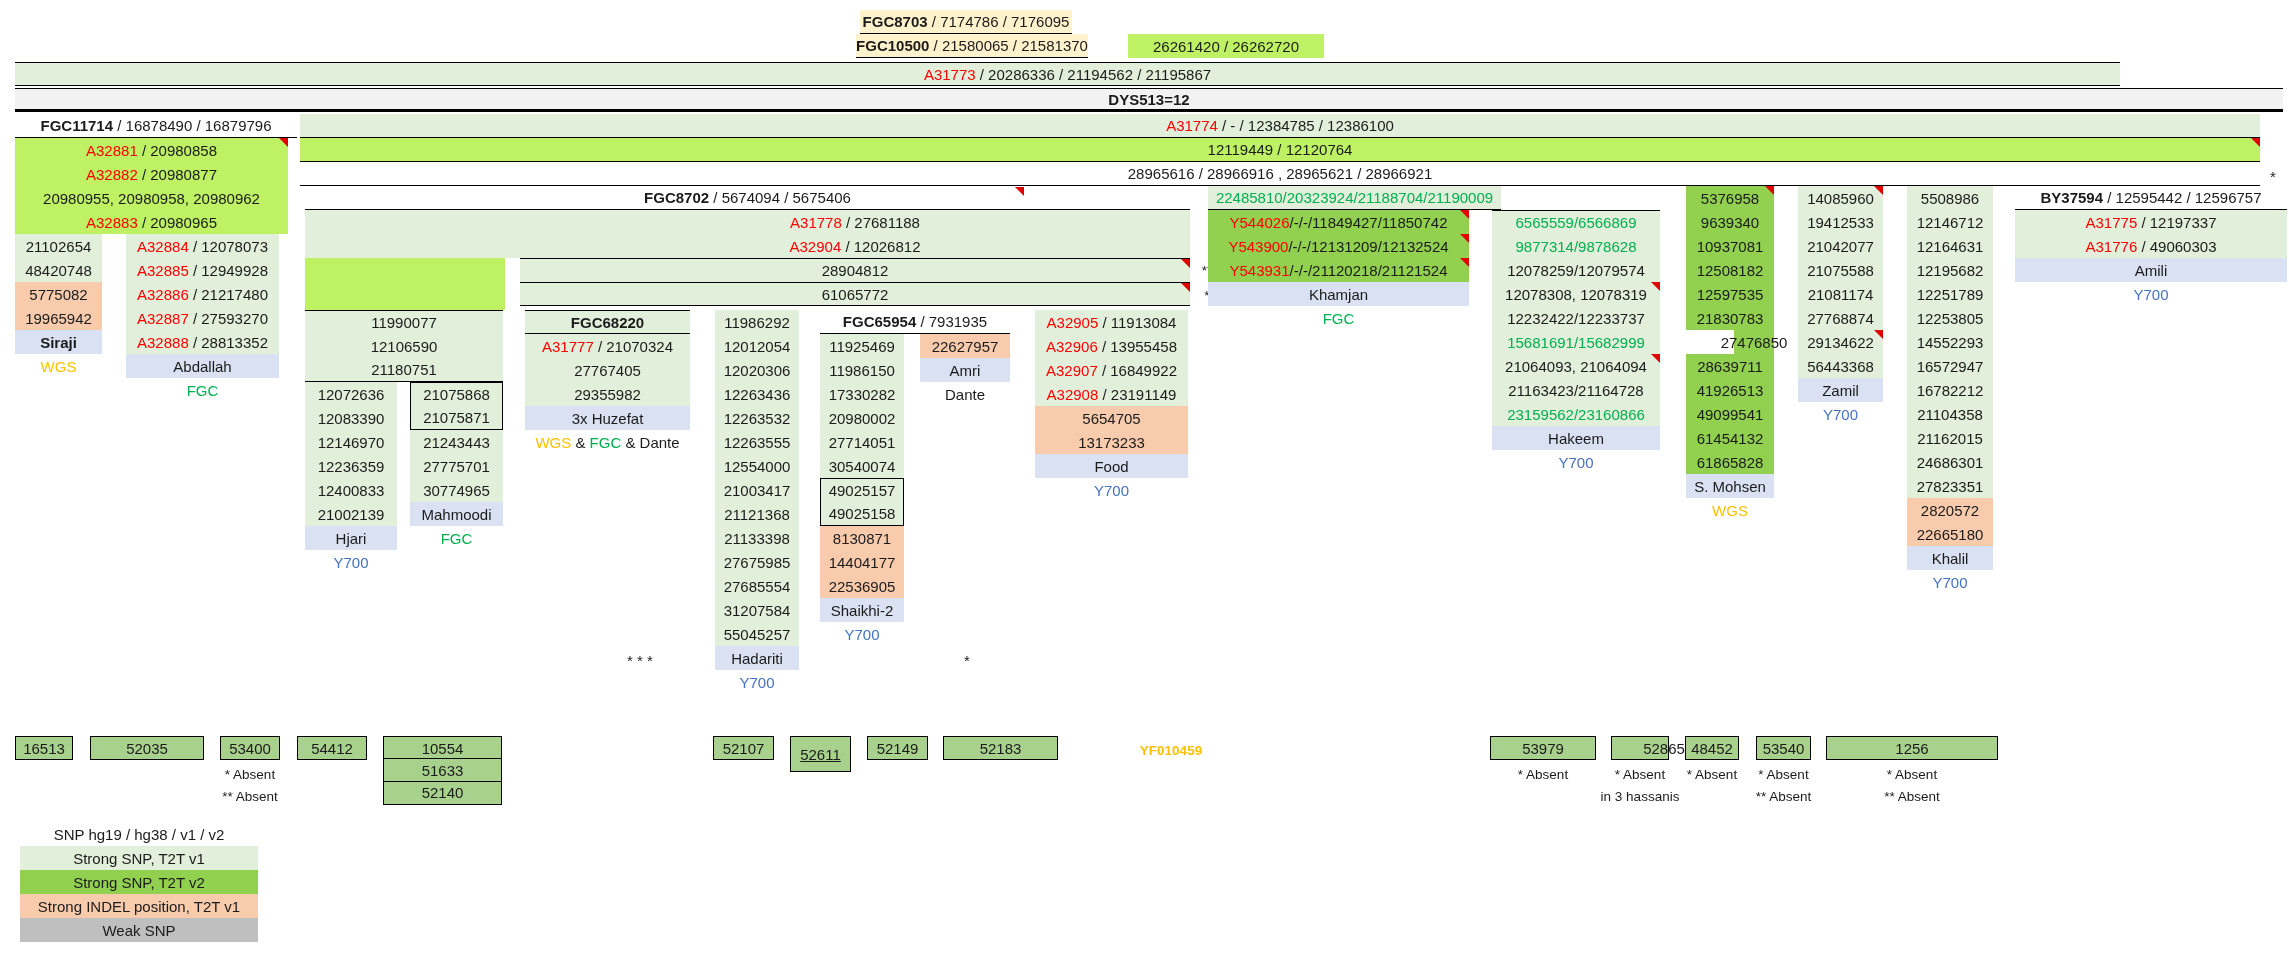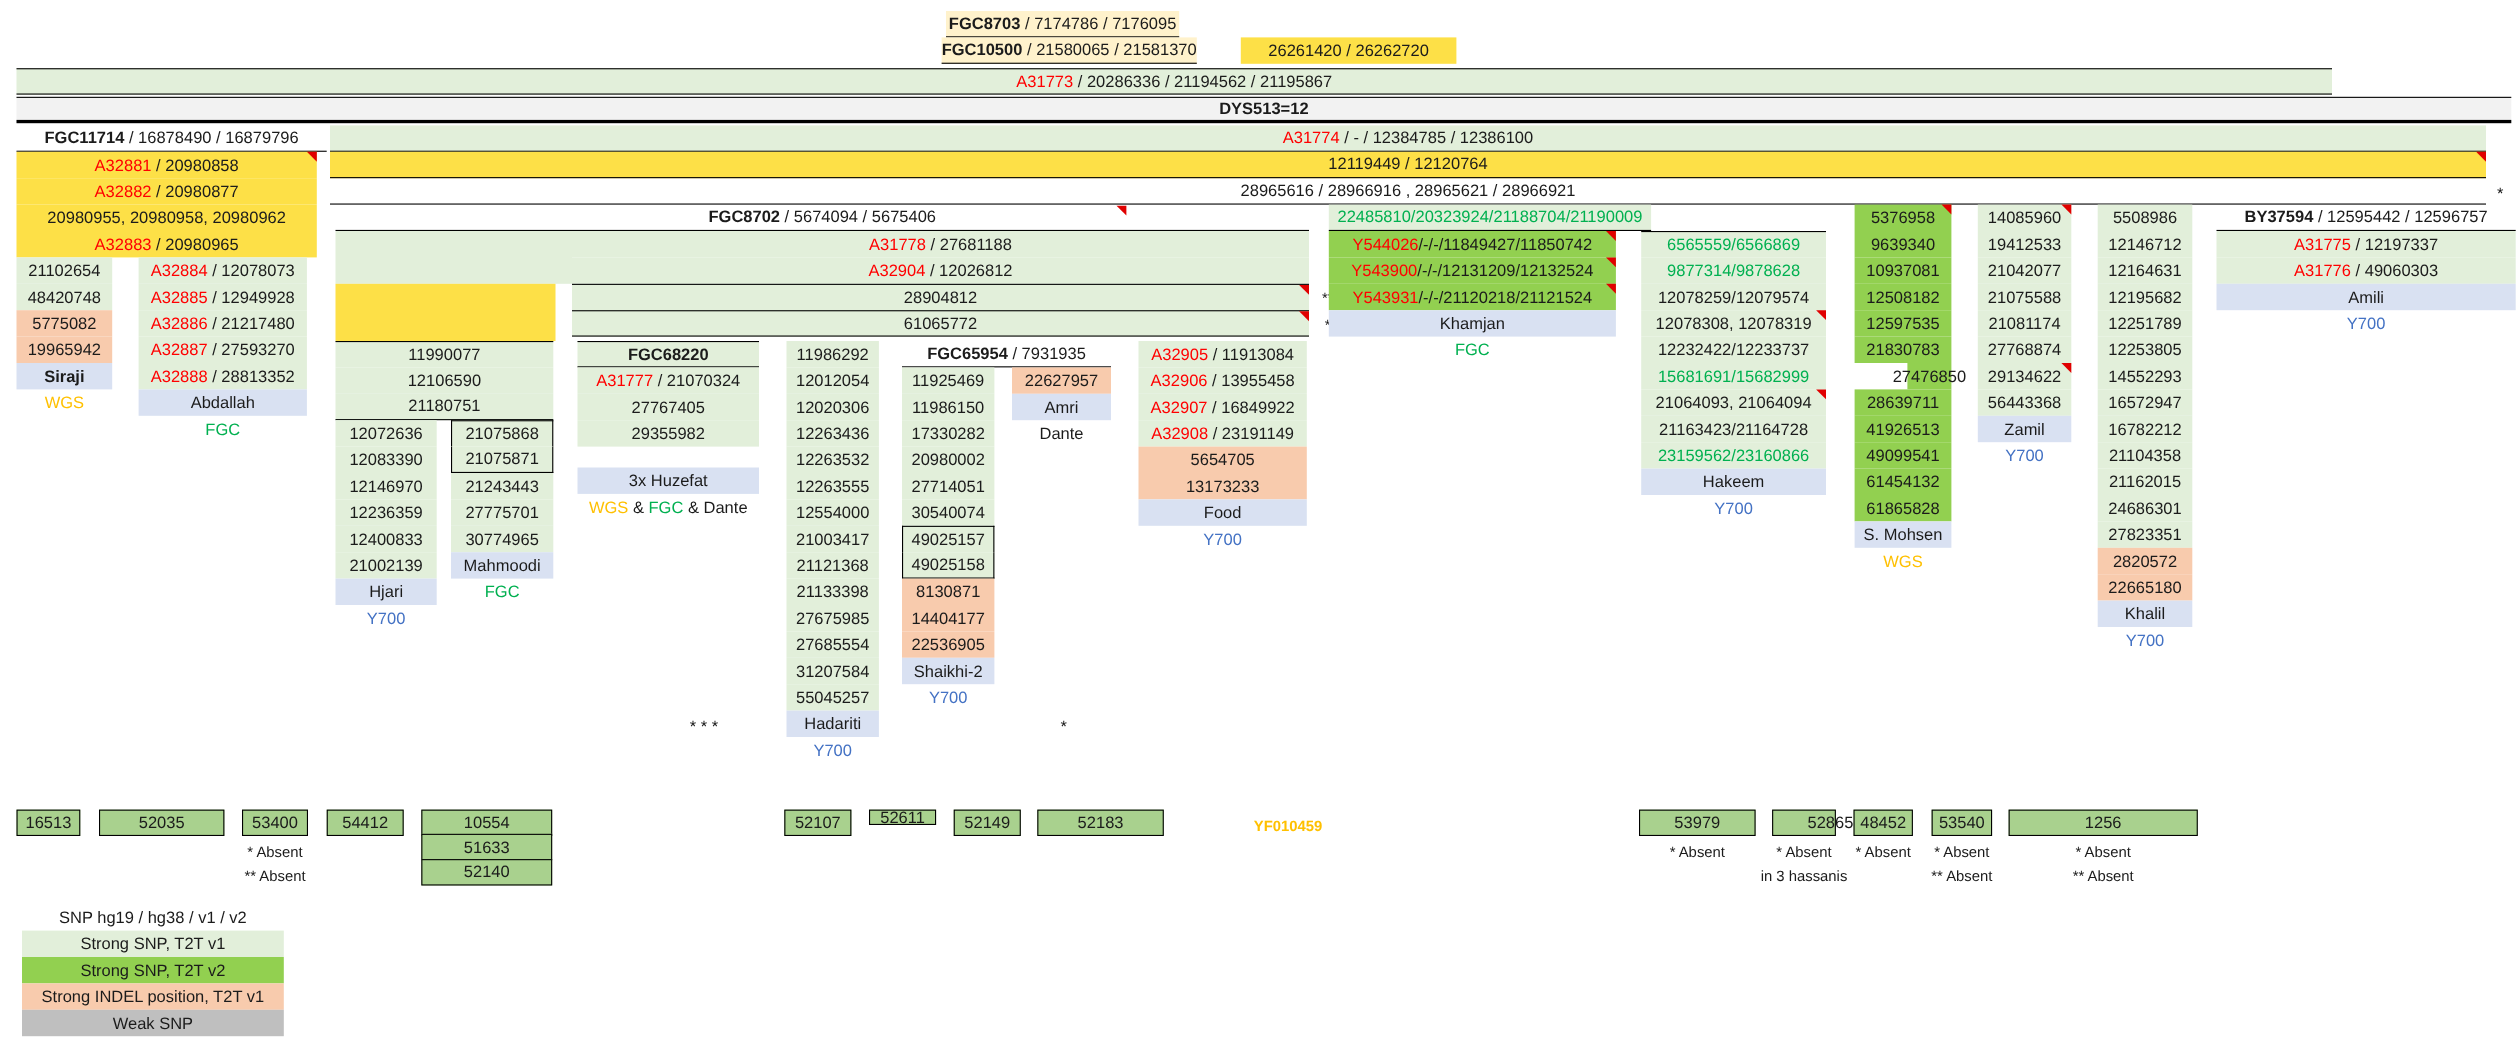--- a/index.html
+++ b/index.html
@@ -6,21 +6,21 @@
   .canvas{position:relative;width:2289px;height:967px;background:#ffffff;
     font-family:"Liberation Sans","DejaVu Sans",sans-serif;font-size:15px;color:#1b1b1b;overflow:hidden;}
   .blk{position:absolute;}
   .cell{position:relative;display:flex;align-items:center;justify-content:center;
     box-sizing:border-box;white-space:pre;line-height:1;}
   .cell span{white-space:pre;}
   .bold{font-weight:700;}
   .bg-g1{background:#e2efda;}
   .bg-g2{background:#92d050;}
   .bg-or{background:#f8cbad;}
-  .bg-gy{background:#fde047;justify-content:center;}
+  .bg-gy{background:#bef264;justify-content:center;}
   .bg-gy2{background:#bfbfbf;}
   .bg-lav{background:#d9e1f2;}
   .bg-yl{background:#fff2cc;}
   .bg-f2{background:#f2f2f2;}
   .bg-gb{background:#a9d18e;}
   .c-red{color:#ff0000;}
   .c-grn{color:#00b050;}
   .c-blu{color:#4472c4;}
   .c-org{color:#ffc000;}
   .bt{border-top:1.5px solid #000;}
@@ -140,21 +140,21 @@
       <div class="cell bg-g1" style="height: 24px;"><span>30774965</span></div>
       <div class="cell bg-lav" style="height: 24px;"><span>Mahmoodi</span></div>
       <div class="cell" style="height: 24px;"><span class="c-grn">FGC</span></div>
     </div>
 
   <div class="blk" style="left:525px;top:310px;width:165px">
       <div class="cell bg-g1 bt bb" style="height: 24px;"><span class="bold">FGC68220</span></div>
       <div class="cell bg-g1" style="height: 24px;"><span class="c-red">A31777</span><span> / 21070324</span></div>
       <div class="cell bg-g1" style="height: 24px;"><span>27767405</span></div>
       <div class="cell bg-g1" style="height: 24px;"><span>29355982</span></div>
-      <div class="cell bg-lav" style="height: 24px; margin-top: 19px;"><span>3x Huzefat</span></div>
+      <div class="cell bg-lav" style="height: 24px;"><span>3x Huzefat</span></div>
       <div class="cell" style="height: 24px;"><span class="c-org">WGS</span><span> &amp; </span><span class="c-grn">FGC</span><span> &amp; Dante</span></div>
     </div>
   <div class="blk" style="left:715px;top:310px;width:84px">
       <div class="cell bg-g1" style="height: 24px;"><span>11986292</span></div>
       <div class="cell bg-g1" style="height: 24px;"><span>12012054</span></div>
       <div class="cell bg-g1" style="height: 24px;"><span>12020306</span></div>
       <div class="cell bg-g1" style="height: 24px;"><span>12263436</span></div>
       <div class="cell bg-g1" style="height: 24px;"><span>12263532</span></div>
       <div class="cell bg-g1" style="height: 24px;"><span>12263555</span></div>
       <div class="cell bg-g1" style="height: 24px;"><span>12554000</span></div>
@@ -308,21 +308,21 @@
     </div>
   <div class="blk" style="left:383px;top:736px;width:119px">
       <div class="cell bg-gb bx" style="height: 24px;"><span>10554</span></div>
       <div class="cell bg-gb bx mt" style="height: 24px;"><span>51633</span></div>
       <div class="cell bg-gb bx mt" style="height: 24px;"><span>52140</span></div>
     </div>
   <div class="blk" style="left:713px;top:736px;width:61px">
       <div class="cell bg-gb bx" style="height: 24px;"><span>52107</span></div>
     </div>
   <div class="blk" style="left:790px;top:736px;width:61px">
-      <div class="cell bg-gb bx" style="height: 14px;"><span>52611</span></div>
+      <div class="cell bg-gb bx" style="height: 36px; text-decoration: underline;"><span>52611</span></div>
     </div>
   <div class="blk" style="left:867px;top:736px;width:61px">
       <div class="cell bg-gb bx" style="height: 24px;"><span>52149</span></div>
     </div>
   <div class="blk" style="left:943px;top:736px;width:115px">
       <div class="cell bg-gb bx" style="height: 24px;"><span>52183</span></div>
     </div>
   <div class="blk" style="left:1128px;top:739px;width:86px">
       <div class="cell sm" style="height: 24px;"><span class="c-org bold">YF010459</span></div>
     </div>

